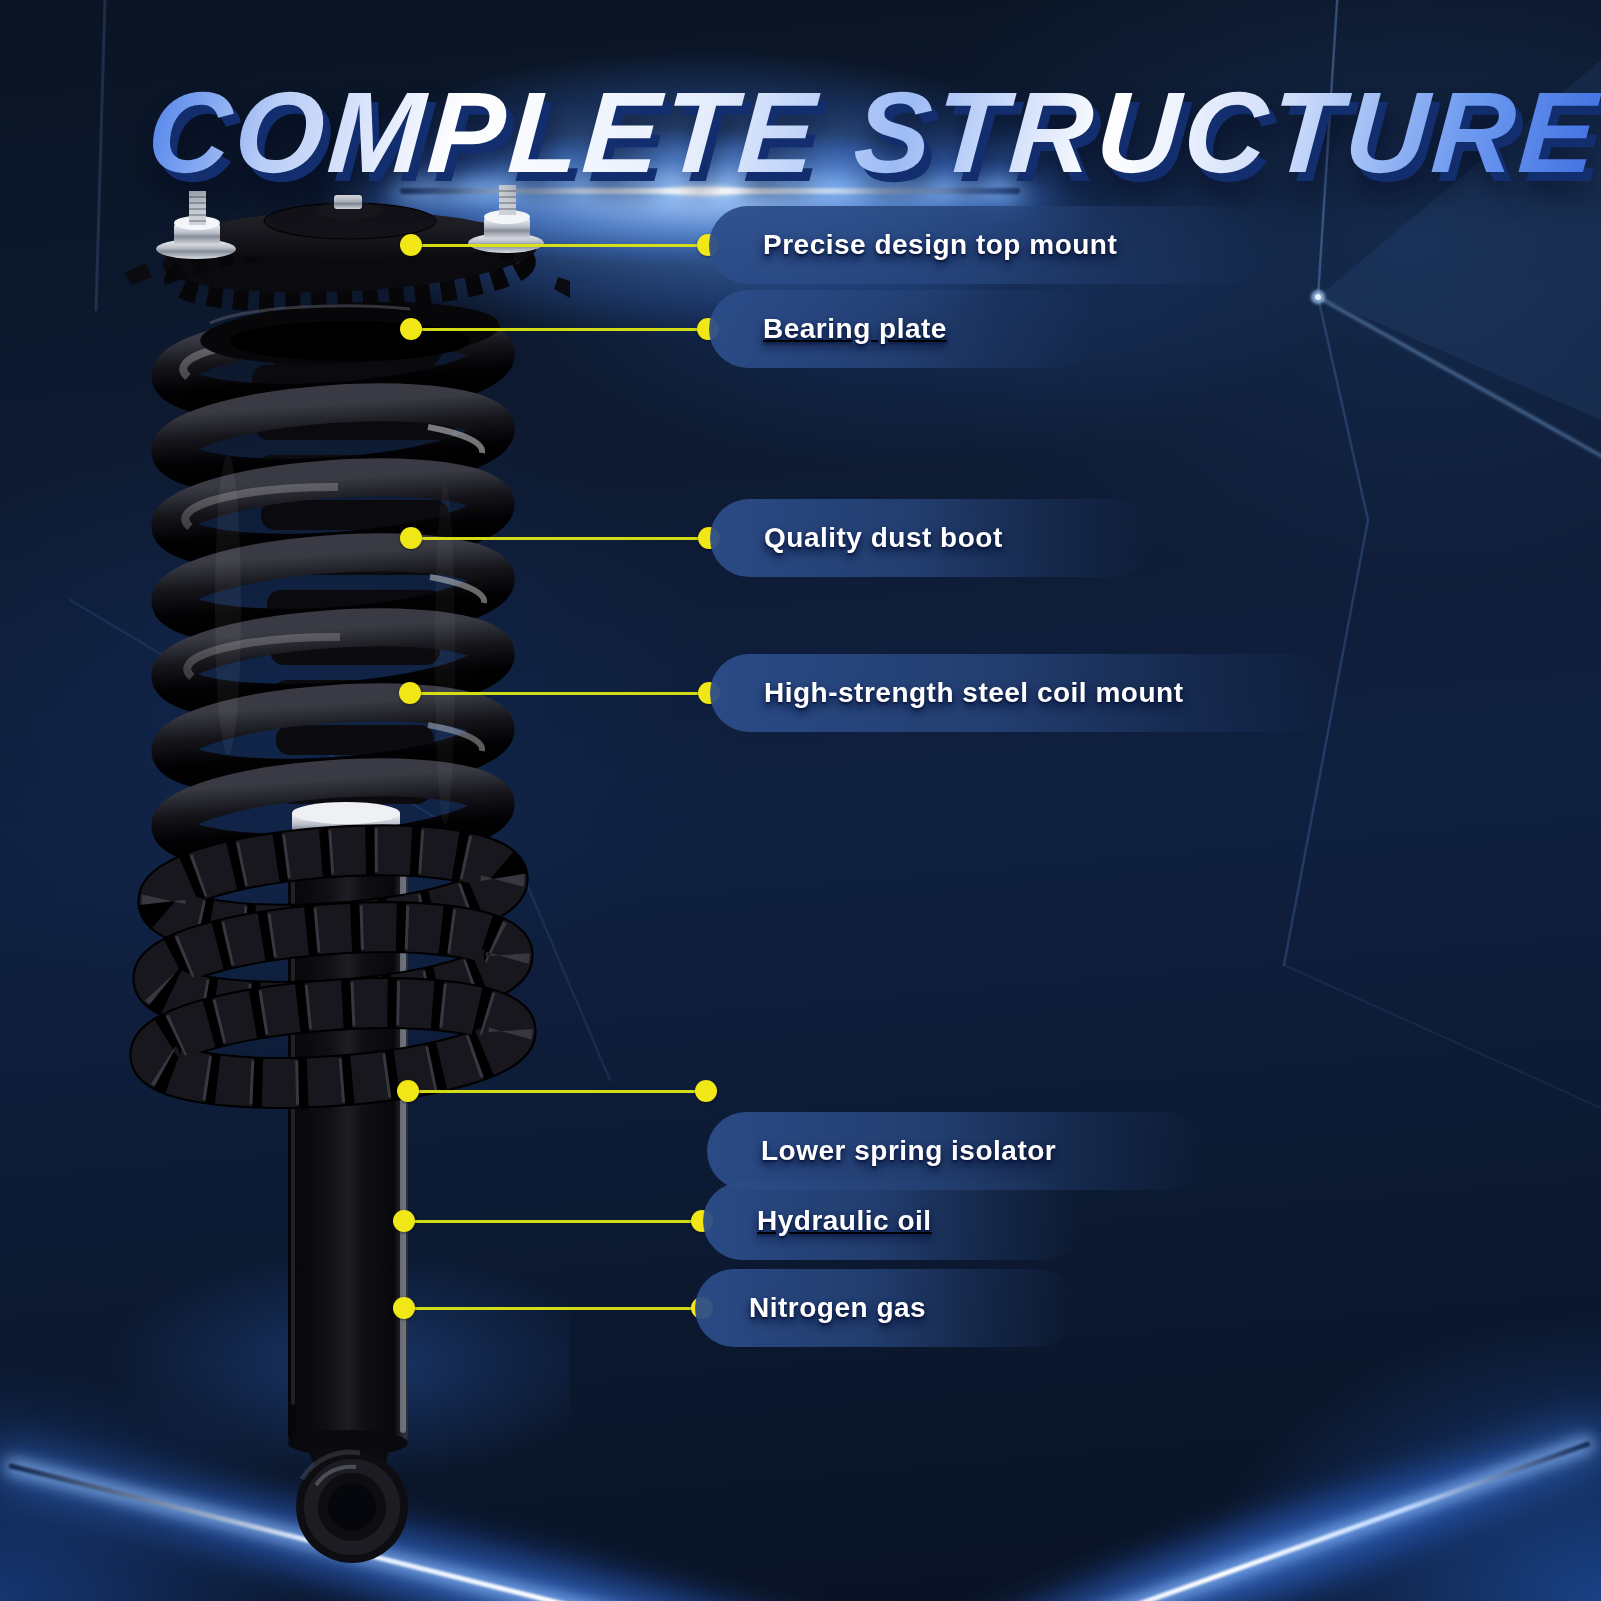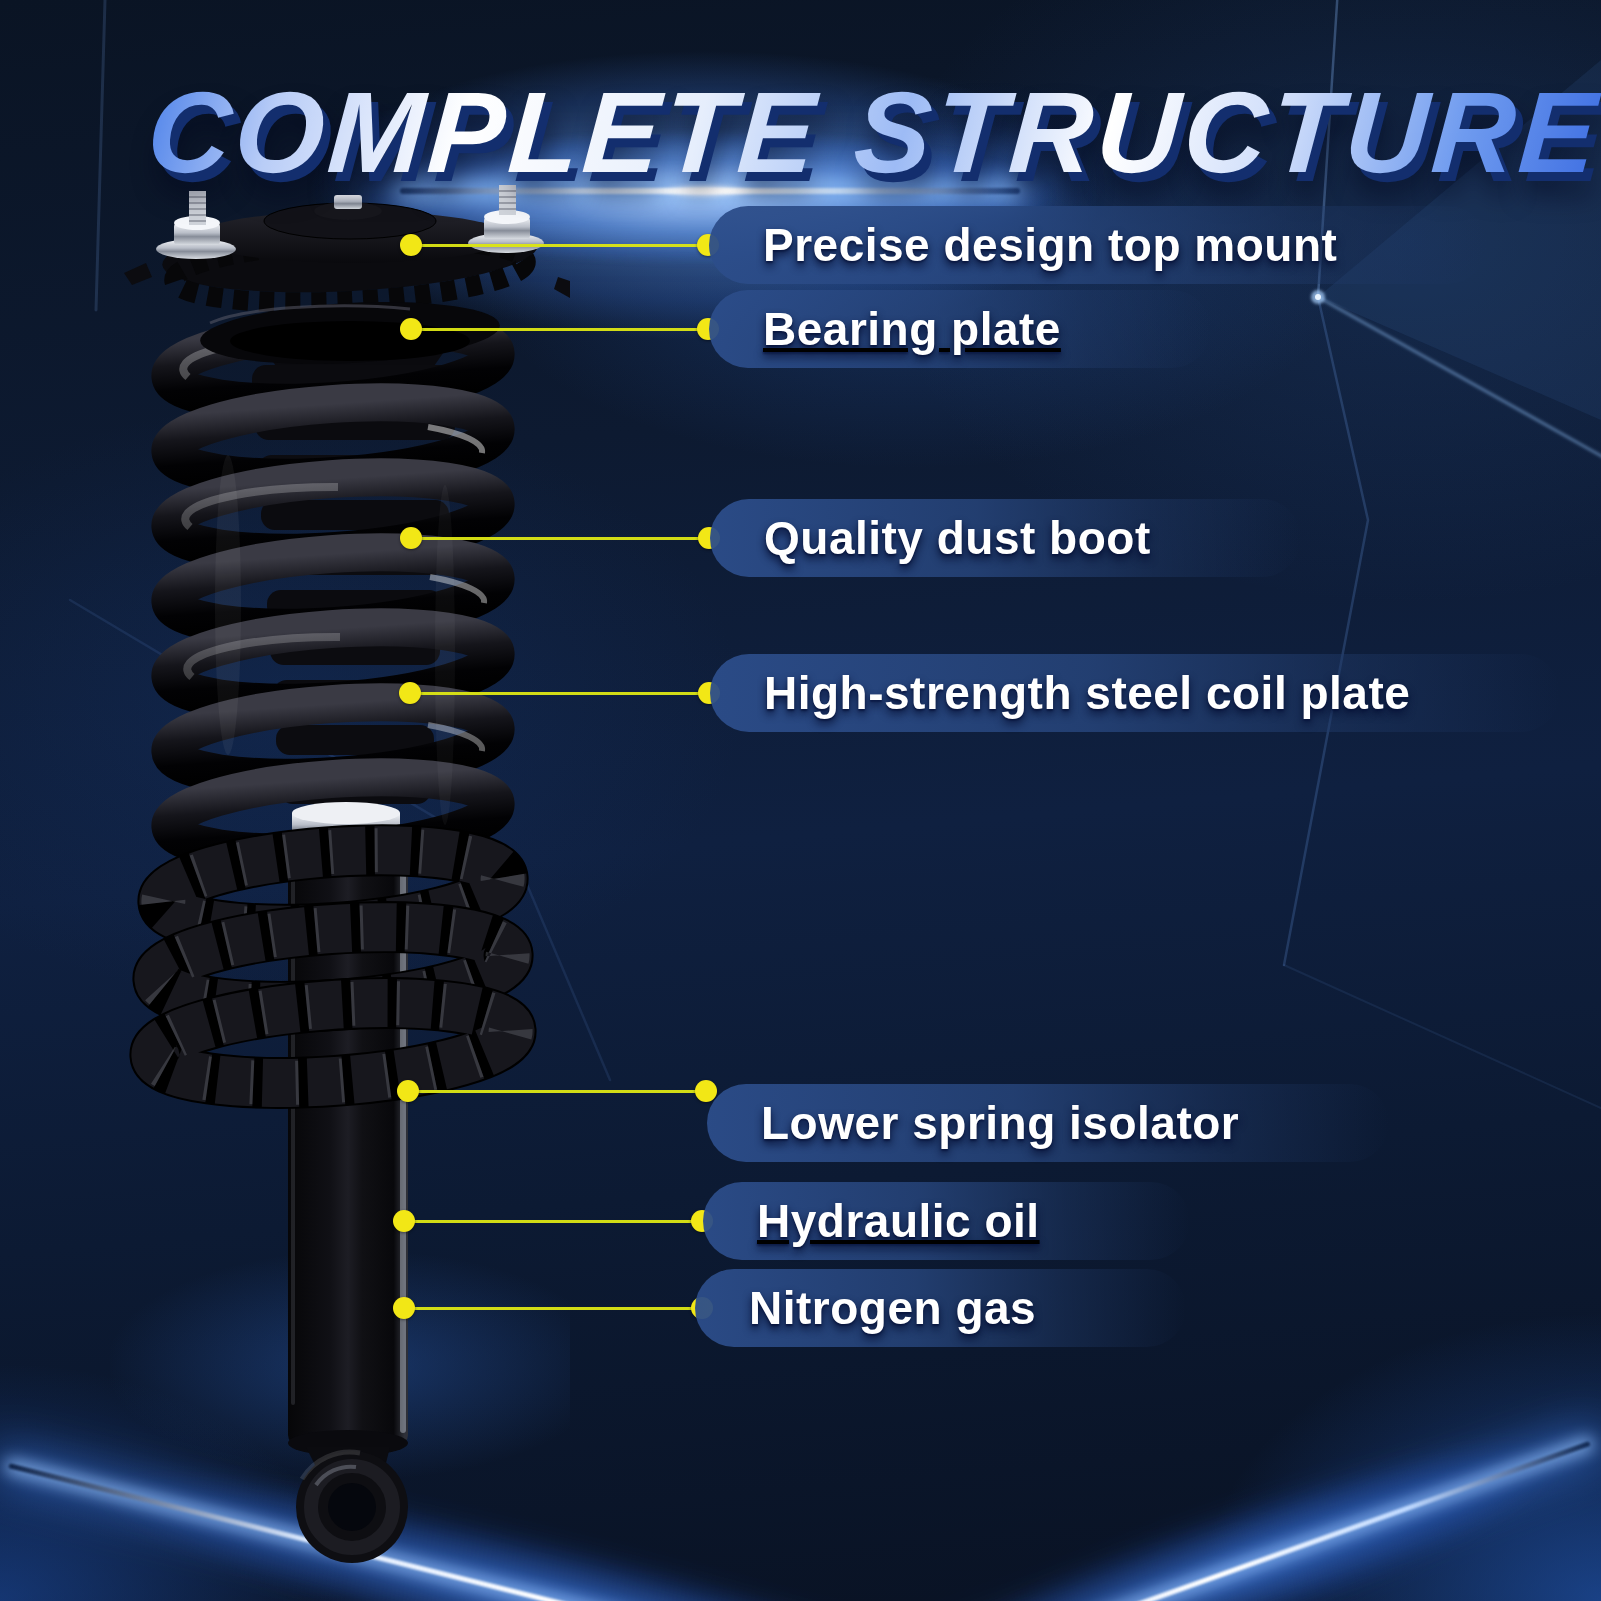--- a/index.html
+++ b/index.html
@@ -73,21 +73,21 @@
   .callout{position:absolute;left:0;top:0;width:100%;height:100%;z-index:8;pointer-events:none;}
   .c-line{position:absolute;height:3px;background:#dde714;opacity:.95;}
   .c-dot{position:absolute;width:22px;height:22px;border-radius:50%;background:#f2e716;
          box-shadow:0 1px 3px rgba(0,0,0,.45);}
   .pill{
     position:absolute;height:78px;border-radius:39px;display:inline-flex;align-items:center;
     padding:0 150px 0 54px;
     background:linear-gradient(90deg, rgba(44,77,138,.95) 0%, rgba(38,68,122,.85) 45%, rgba(32,58,105,.45) 75%, rgba(30,55,100,0) 100%);
   }
   .pill span{
-    font-size:46px;font-weight:700;color:#ffffff;letter-spacing:.5px;white-space:nowrap;
+    font-size:28px;font-weight:700;color:#ffffff;letter-spacing:.5px;white-space:nowrap;
     text-shadow:0 5px 8px rgba(5,15,50,.95), 0 2px 2px rgba(10,25,70,.8);
   }
 </style>
 </head>
 <body>
 
 <div class="stage">
 
   <svg class="bg-lines" width="1601" height="1601" viewBox="0 0 1601 1601">
     <defs>
@@ -289,29 +289,29 @@
       <div class="pill" style="left:710px;top:499px;">
         <span>Quality dust boot</span>
       </div>
     </div>
 
     <div>
       <div class="c-line" style="left:410px;top:692px;width:299px;"></div>
       <div class="c-dot" style="left:399px;top:682px;"></div>
       <div class="c-dot" style="left:698px;top:682px;"></div>
       <div class="pill" style="left:710px;top:654px;">
-        <span>High-strength steel coil plate</span>
+        <span>High-strength steel coil mount</span>
       </div>
     </div>
 
     <div>
       <div class="c-line" style="left:408px;top:1090px;width:298px;"></div>
       <div class="c-dot" style="left:397px;top:1080px;"></div>
       <div class="c-dot" style="left:695px;top:1080px;"></div>
-      <div class="pill" style="left:707px;top:1084px;">
+      <div class="pill" style="left:707px;top:1112px;">
         <span>Lower spring isolator</span>
       </div>
     </div>
 
     <div>
       <div class="c-line" style="left:404px;top:1220px;width:298px;"></div>
       <div class="c-dot" style="left:393px;top:1210px;"></div>
       <div class="c-dot" style="left:691px;top:1210px;"></div>
       <div class="pill" style="left:703px;top:1182px;text-decoration:underline;">
         <span>Hydraulic oil</span>

